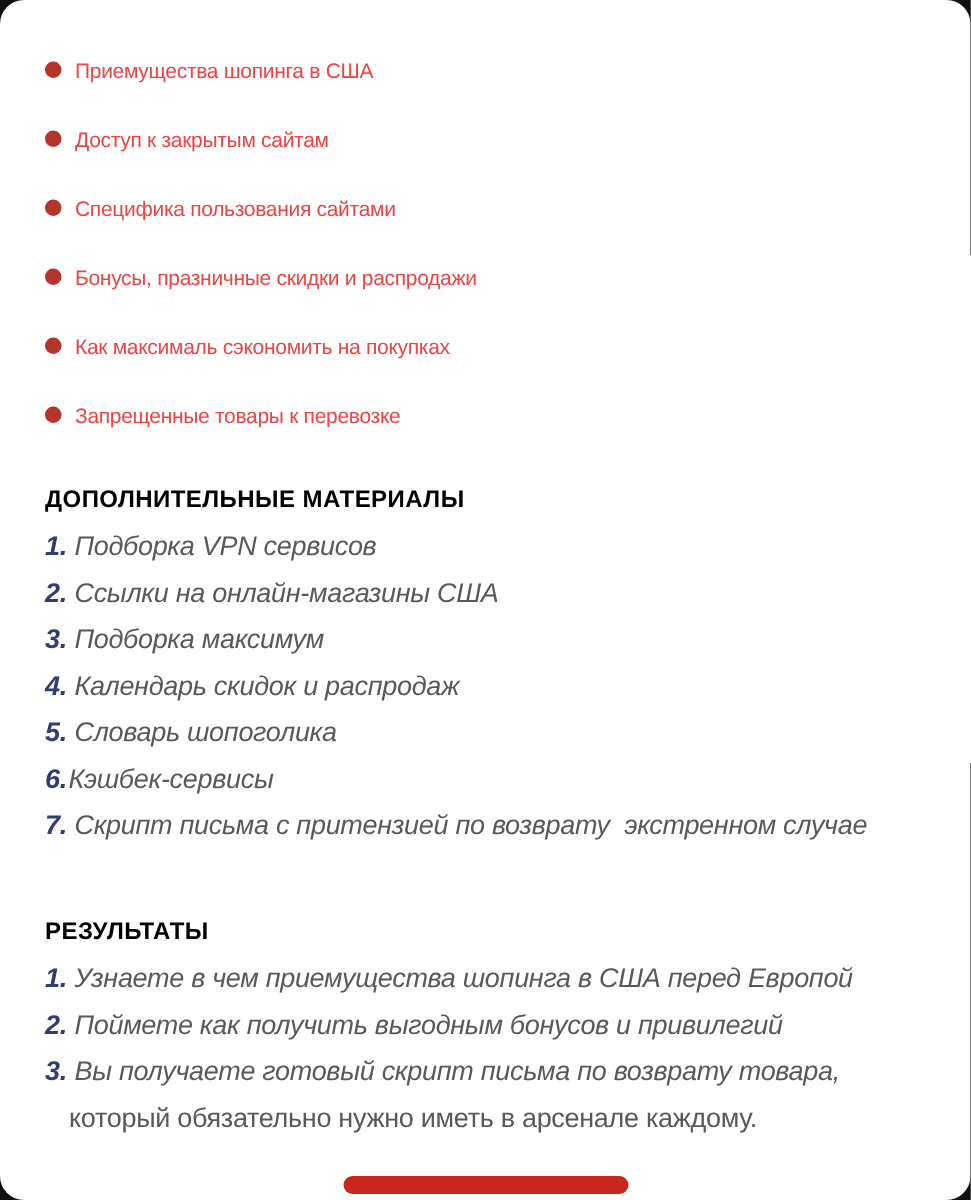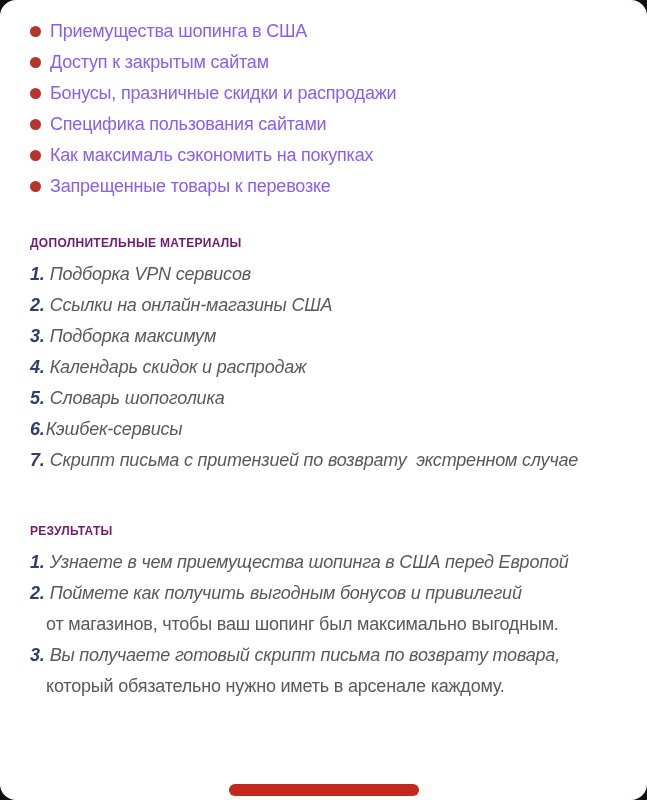--- a/index.html
+++ b/index.html
@@ -22,41 +22,42 @@
   
   ul.topics {
     list-style: none;
     margin: 0;
     padding: 0;
   }
   ul.topics li {
     display: flex;
     align-items: center;
     height: 31px;
-    font-size: 18px;
+    font-size: 14px;
     letter-spacing: -0.2px;
-    color: #8b5cf6;
+    color: #ef4444;
+    margin-top: 15px;
   }
   .bullet {
     display: inline-block;
     width: 11px;
     height: 11px;
     border-radius: 50%;
     background: #b5342b;
     margin-right: 9px;
     flex: 0 0 auto;
   }
   
   .section-title {
     height: 31px;
     line-height: 31px;
-    font-size: 12px;
+    font-size: 16px;
     font-weight: bold;
     letter-spacing: 0.3px;
-    color: #701a75;
+    color: #000000;
   }
   .section-title.materials { margin-top: 26px; }
   .section-title.results   { margin-top: 40px; }
   
   .numlist { }
   .num-item {
     min-height: 31px;
     line-height: 31px;
     font-size: 18px;
     letter-spacing: -0.2px;
@@ -100,25 +101,25 @@
     <li>
         <span class="bullet"></span>
         <span>Приемущества шопинга в США</span>
       </li>
     <li>
         <span class="bullet"></span>
         <span>Доступ к закрытым сайтам</span>
       </li>
     <li>
         <span class="bullet"></span>
-        <span>Бонусы, празничные скидки и распродажи</span>
+        <span>Специфика пользования сайтами</span>
       </li>
     <li>
         <span class="bullet"></span>
-        <span>Специфика пользования сайтами</span>
+        <span>Бонусы, празничные скидки и распродажи</span>
       </li>
     <li>
         <span class="bullet"></span>
         <span>Как максималь сэкономить на покупках</span>
       </li>
     <li>
         <span class="bullet"></span>
         <span>Запрещенные товары к перевозке</span>
       </li>
   </ul>
@@ -136,21 +137,20 @@
   </div>
 
   <div class="section-title results">РЕЗУЛЬТАТЫ</div>
 
   <div class="numlist">
     <div>
       <div class="num-item"><span class="num">1.</span><span>Узнаете в чем приемущества шопинга в США перед Европой</span></div>
     </div>
     <div>
       <div class="num-item"><span class="num">2.</span><span>Поймете как получить выгодным бонусов и привилегий</span></div>
-      <div class="cont-line">от магазинов, чтобы ваш шопинг был максимально выгодным.</div>
     </div>
     <div>
       <div class="num-item"><span class="num">3.</span><span>Вы получаете готовый скрипт письма по возврату товара,</span></div>
       <div class="cont-line">который обязательно нужно иметь в арсенале каждому.</div>
     </div>
   </div>
 
   <div class="bottom-bar"></div>
 
 </div>

